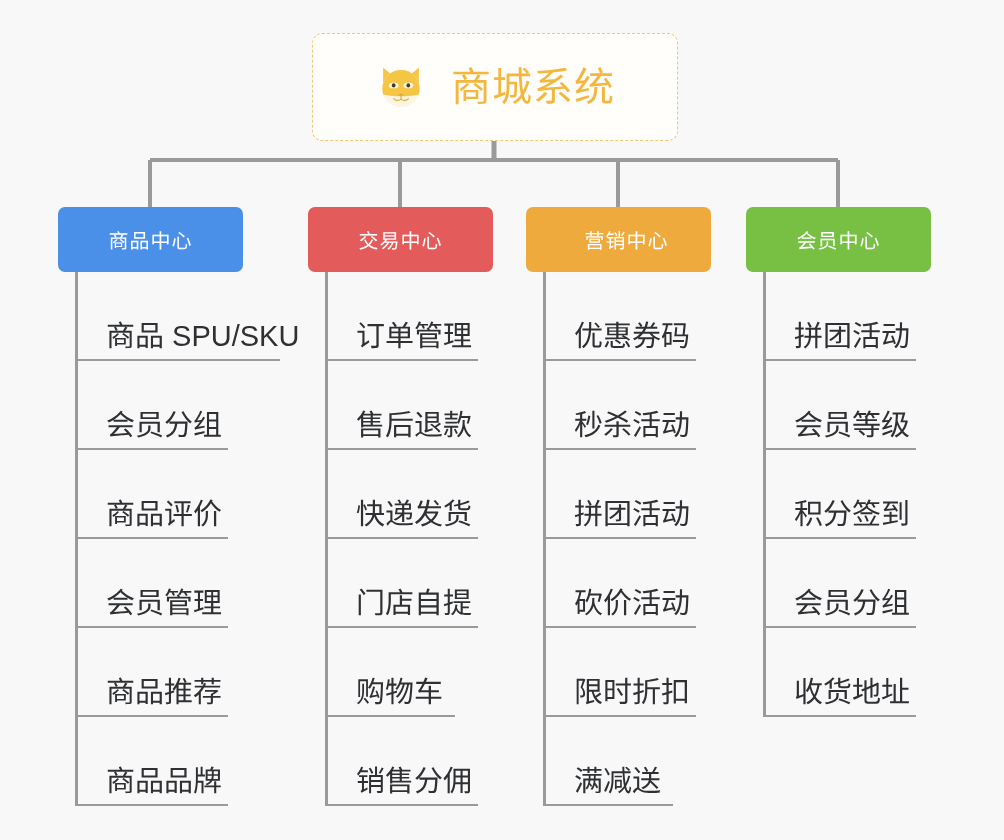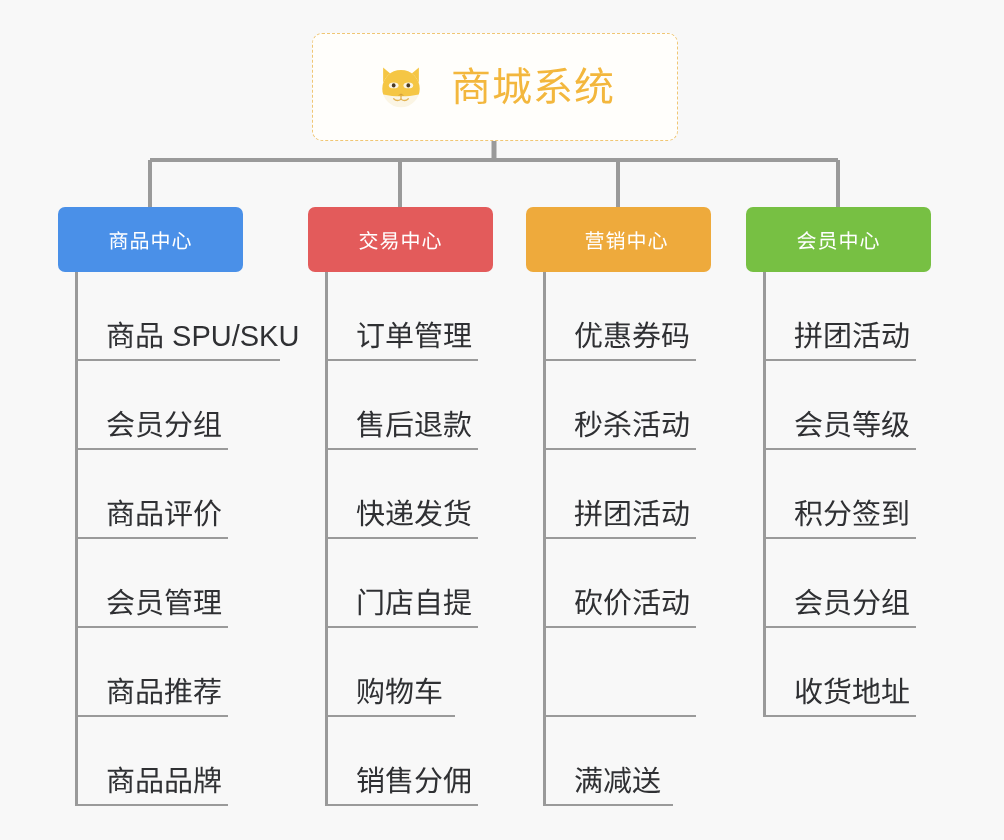--- a/index.html
+++ b/index.html
@@ -231,20 +231,21 @@
       </div>
       <div class="item">
         <span class="item-label">拼团活动</span>
         <span class="item-line" style="width: 150px; background: rgb(154, 154, 154);"></span>
       </div>
       <div class="item">
         <span class="item-label">砍价活动</span>
         <span class="item-line" style="width: 150px; background: rgb(154, 154, 154);"></span>
       </div>
       <div class="item">
+        <span class="item-label">限时折扣</span>
         <span class="item-line" style="width: 150px; background: rgb(154, 154, 154);"></span>
       </div>
       <div class="item">
         <span class="item-label">满减送</span>
         <span class="item-line" style="width: 127px; background: rgb(154, 154, 154);"></span>
       </div>
     </div>
   </div>
 
   <div class="column col-3">

